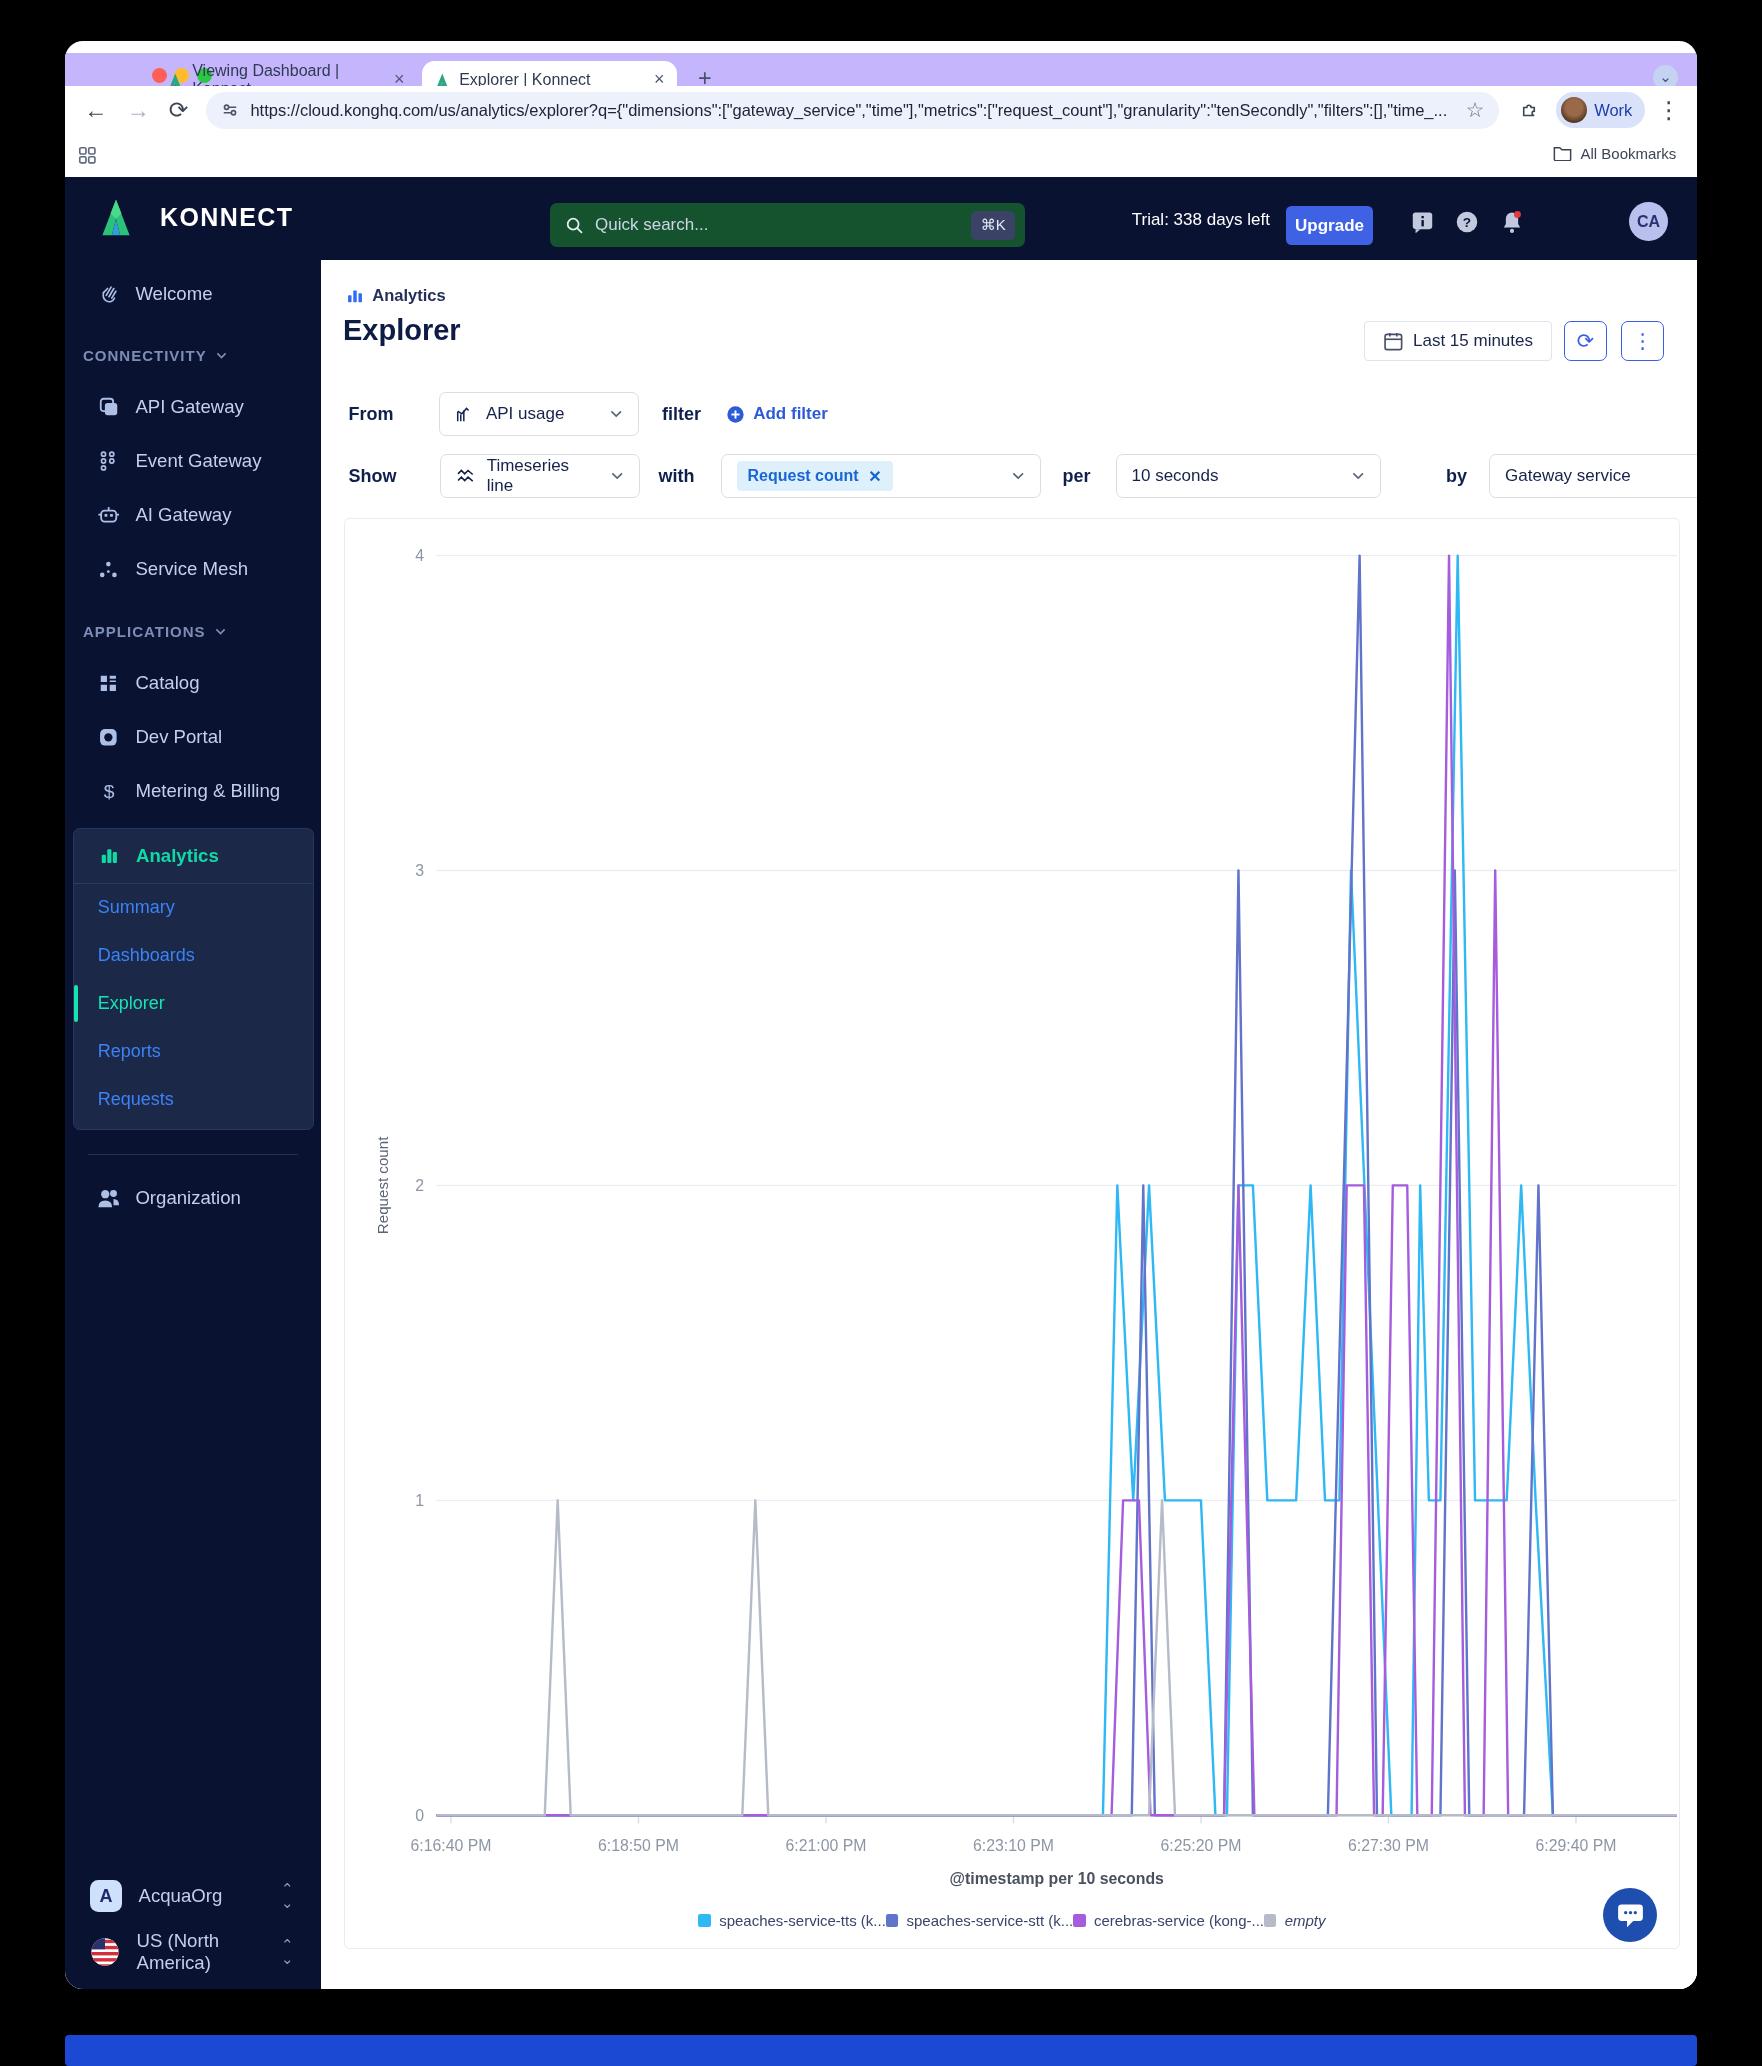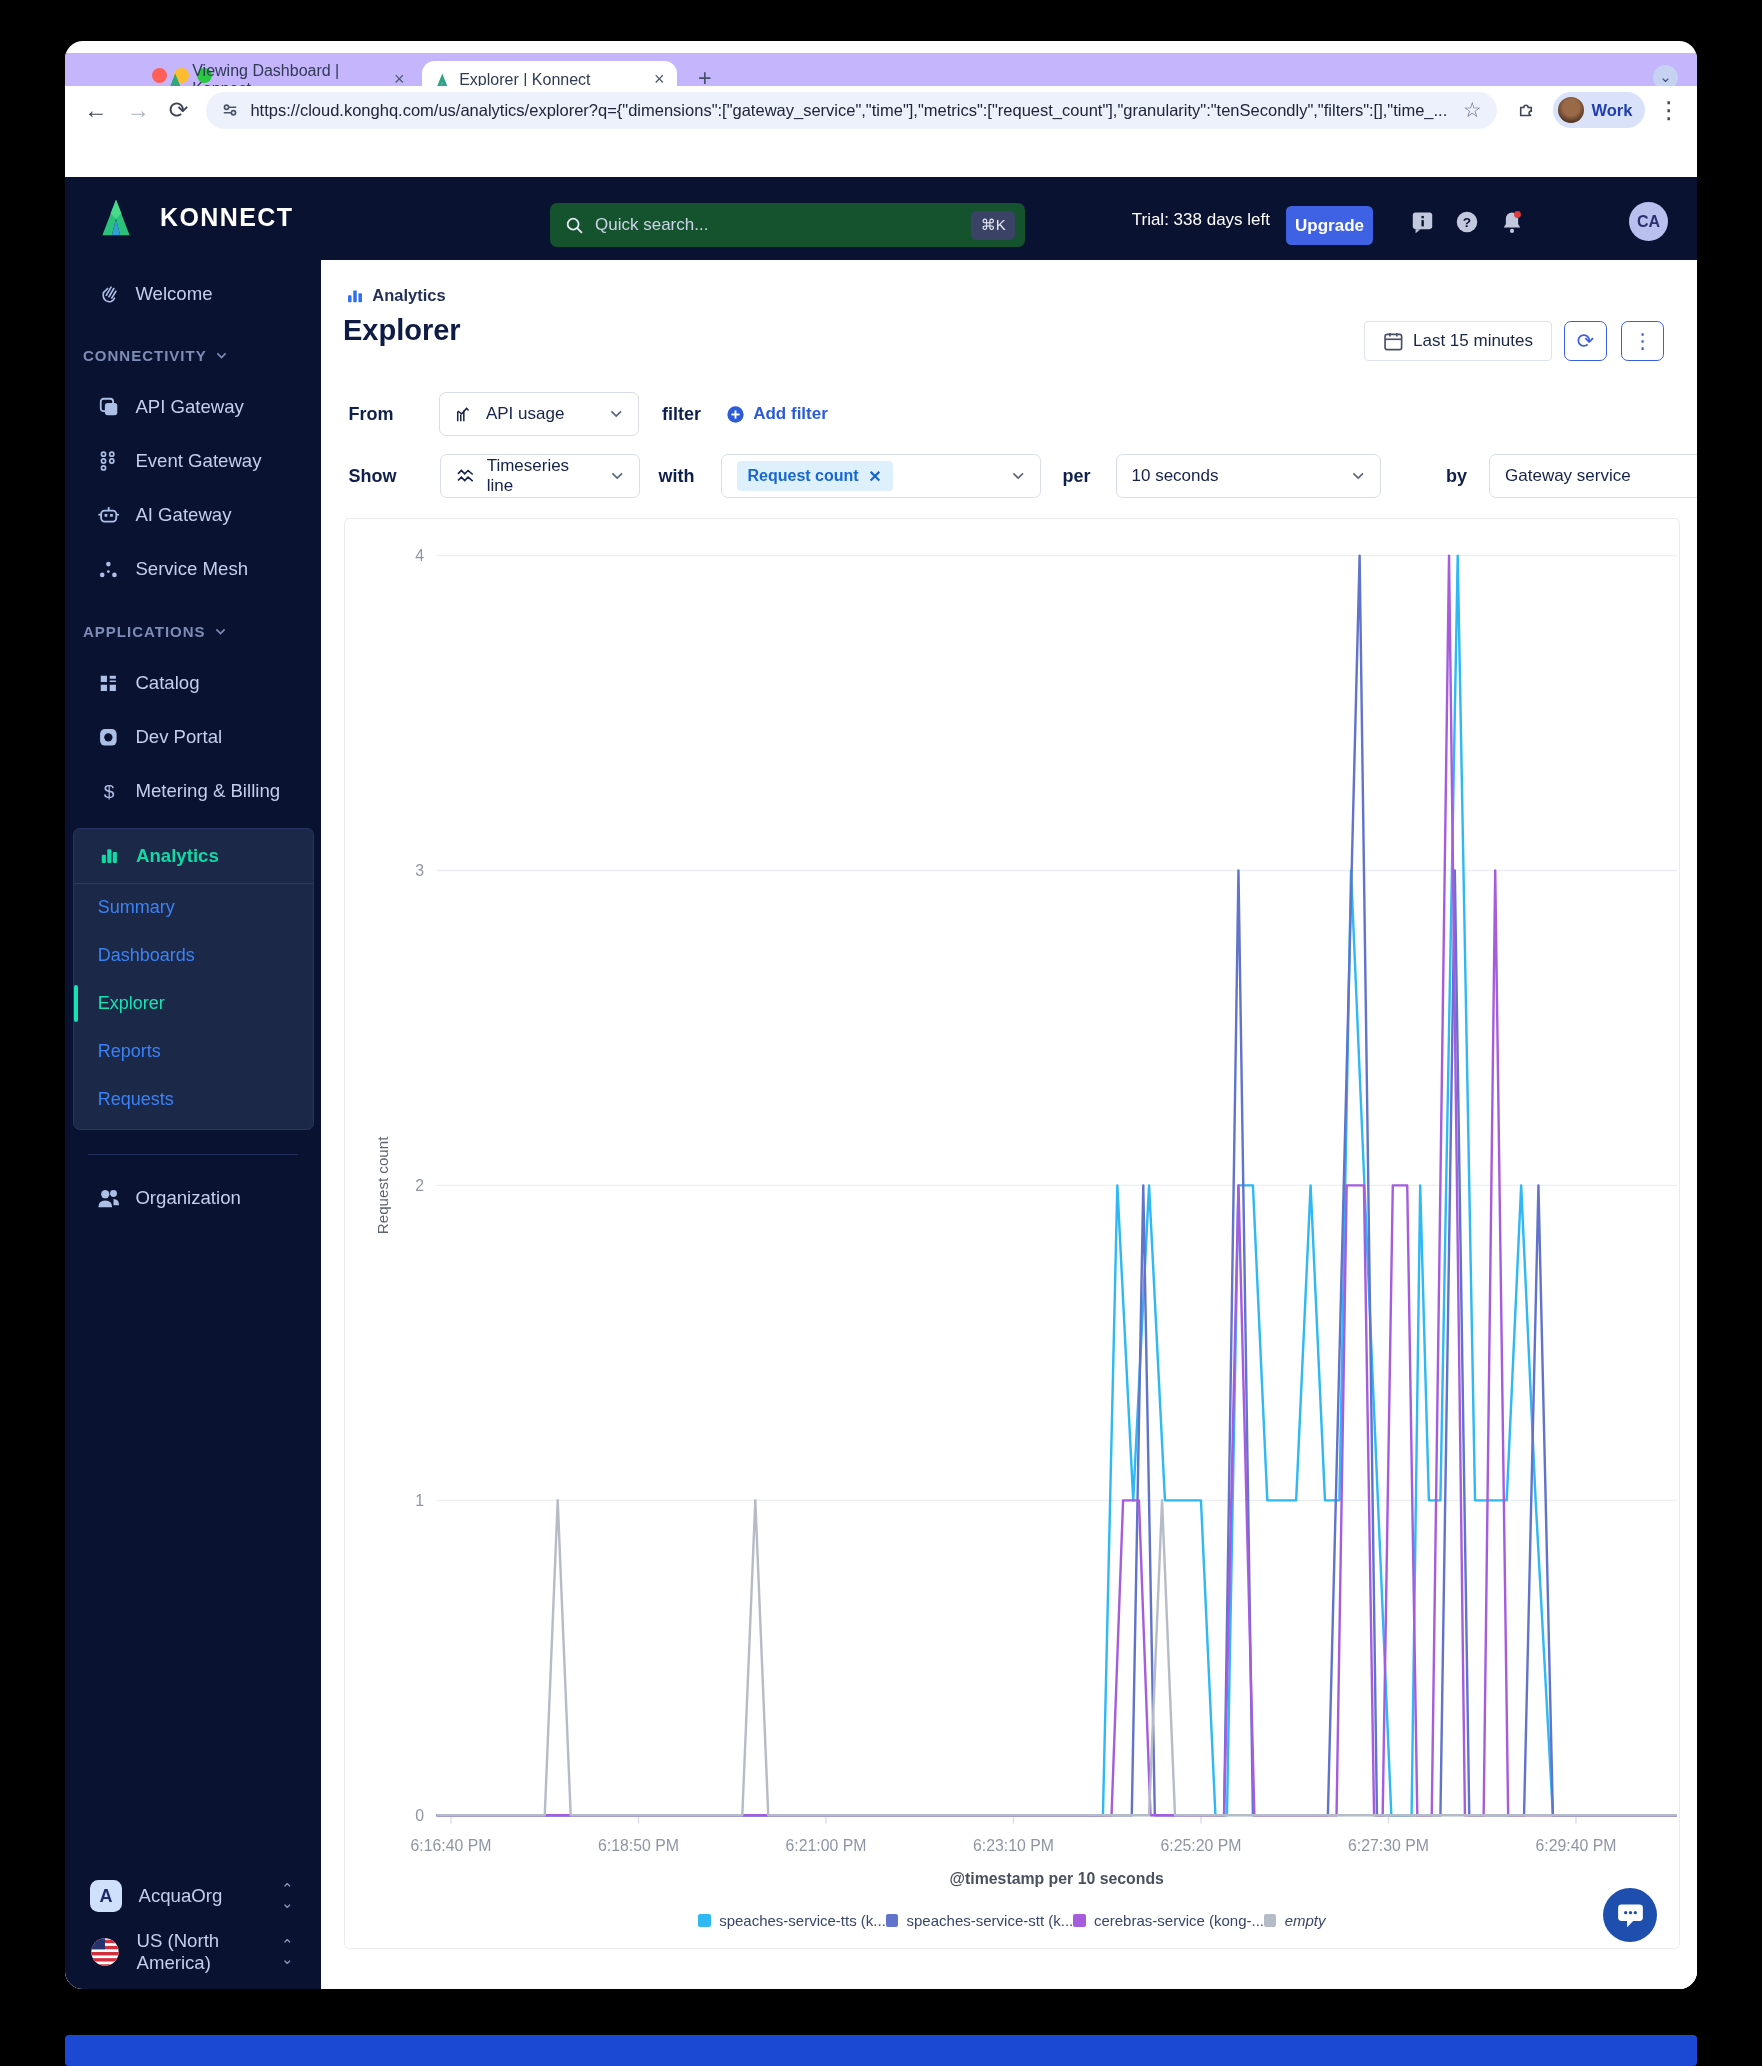--- a/index.html
+++ b/index.html
@@ -16,21 +16,21 @@
   .tab .x{color:#4d5a72;font-size:18px;margin-left:auto;}
   #newtab{position:absolute;left:633px;top:12.4px;font-size:23.4px;color:#45506a;}
   #tabsearch{position:absolute;right:19px;top:12.4px;width:25px;height:25px;border-radius:50%;background:#c5d2f1;color:#3d4c6e;text-align:center;font-size:15px;line-height:23.4px;}
   #toolbar{position:absolute;left:0;top:45px;width:100%;height:48px;background:#fff;display:flex;align-items:center;}
   .navglyph{font-size:23.4px;color:#3d4654;margin-left:19px;}
   .navglyph.dis{color:#a9b2c2;}
   #urlbar{margin-left:18px;width:1294px;height:37px;background:#edf1fb;border-radius:18.6px;display:flex;align-items:center;padding:0 15px;gap:11px;}
   #urltext{font-size:16.5px;color:#20263a;white-space:nowrap;overflow:hidden;flex:1;}
   #profilechip{margin-left:15px;height:36px;background:#d9e2f8;border-radius:18px;display:flex;align-items:center;gap:6.9px;padding:0 12.4px 0 5.5px;}
   #profilechip .pav{width:26px;height:26px;border-radius:50%;background:radial-gradient(circle at 50% 40%, #9a6a48 0 40%, #5b3a26 70%, #2c2c34 100%);}
-  #profilechip .pname{font-size:16.5px;color:#1f3db0;font-weight:bold;}
+  #profilechip .pname{font-size:16.5px;color:#1f3db0;font-weight:normal;}
   #bookmarks{position:absolute;left:0;top:94px;width:100%;height:43px;background:#fff;}
   #allbm{position:absolute;right:20.7px;top:9.6px;display:flex;align-items:center;gap:8.3px;font-size:15px;color:#3c4454;}
   
   #app{position:absolute;left:0;top:136px;width:100%;height:1812px;background:#fff;}
   #appnav{position:absolute;left:0;top:0;width:100%;height:83px;background:#0a1232;}
   #brand{position:absolute;left:34px;top:20.7px;display:flex;align-items:center;gap:27px;}
   #brandname{color:#fff;font-weight:bold;font-size:25px;letter-spacing:1.4px;}
   #qsearch{position:absolute;left:485px;top:26px;width:475px;height:44px;background:#14532d;border-radius:6.9px;display:flex;align-items:center;padding:0 9.6px 0 15px;gap:11px;}
   #qsearch .ph{color:#cdd4ea;font-size:17px;flex:1;}
   #qsk{background:#3a4366;color:#e6e9f4;border-radius:5.5px;font-size:15px;padding:5.5px 9.6px;}
@@ -132,20 +132,38 @@
             <path d="M6 12h5a3.5 3.5 0 1 1 7 0h5v6a3.5 3.5 0 1 0 0 7v0H6z" transform="scale(0.9)" fill="none" stroke="#3d4654" stroke-width="2.6"></path>
           </svg>
       </span>
       <div id="profilechip">
         <span class="pav"></span>
         <span class="pname">Work</span>
       </div>
       <span class="navglyph" style="margin-left:12.4px;margin-right:16.5px;">⋮</span>
     </div>
 
+    <div id="bookmarks">
+      <span style="position:absolute;left:12.4px;top:9.6px;">
+        <svg width="20.7" height="20.7" viewBox="0 0 30 30">
+            <g fill="none" stroke="#5f6a7e" stroke-width="2.4">
+              <rect x="4" y="4" width="9" height="9" rx="2"></rect>
+              <rect x="17" y="4" width="9" height="9" rx="2"></rect>
+              <rect x="4" y="17" width="9" height="9" rx="2"></rect>
+              <rect x="17" y="17" width="9" height="9" rx="2"></rect>
+            </g>
+          </svg>
+      </span>
+      <div id="allbm">
+        <svg width="19" height="16.5" viewBox="0 0 28 24">
+            <path d="M2 4h8l3 3h13v14a2 2 0 0 1-2 2H4a2 2 0 0 1-2-2z" fill="none" stroke="#3c4454" stroke-width="2.2"></path>
+          </svg>
+        <span>All Bookmarks</span>
+      </div>
+    </div>
 
     <div id="app">
       <div id="appnav">
         <div id="brand">
           <svg width="34" height="39" viewBox="0 0 50 56">
               <polygon points="25,2 45,54 31,54 25,30 19,54 5,54" fill="#2bc178"></polygon>
               <polygon points="19,54 25,30 31,54" fill="#2f9fd6"></polygon>
               <polygon points="25,2 33,22 25,30 17,22" fill="#49d98a"></polygon>
             </svg>
           <span id="brandname">KONNECT</span>

